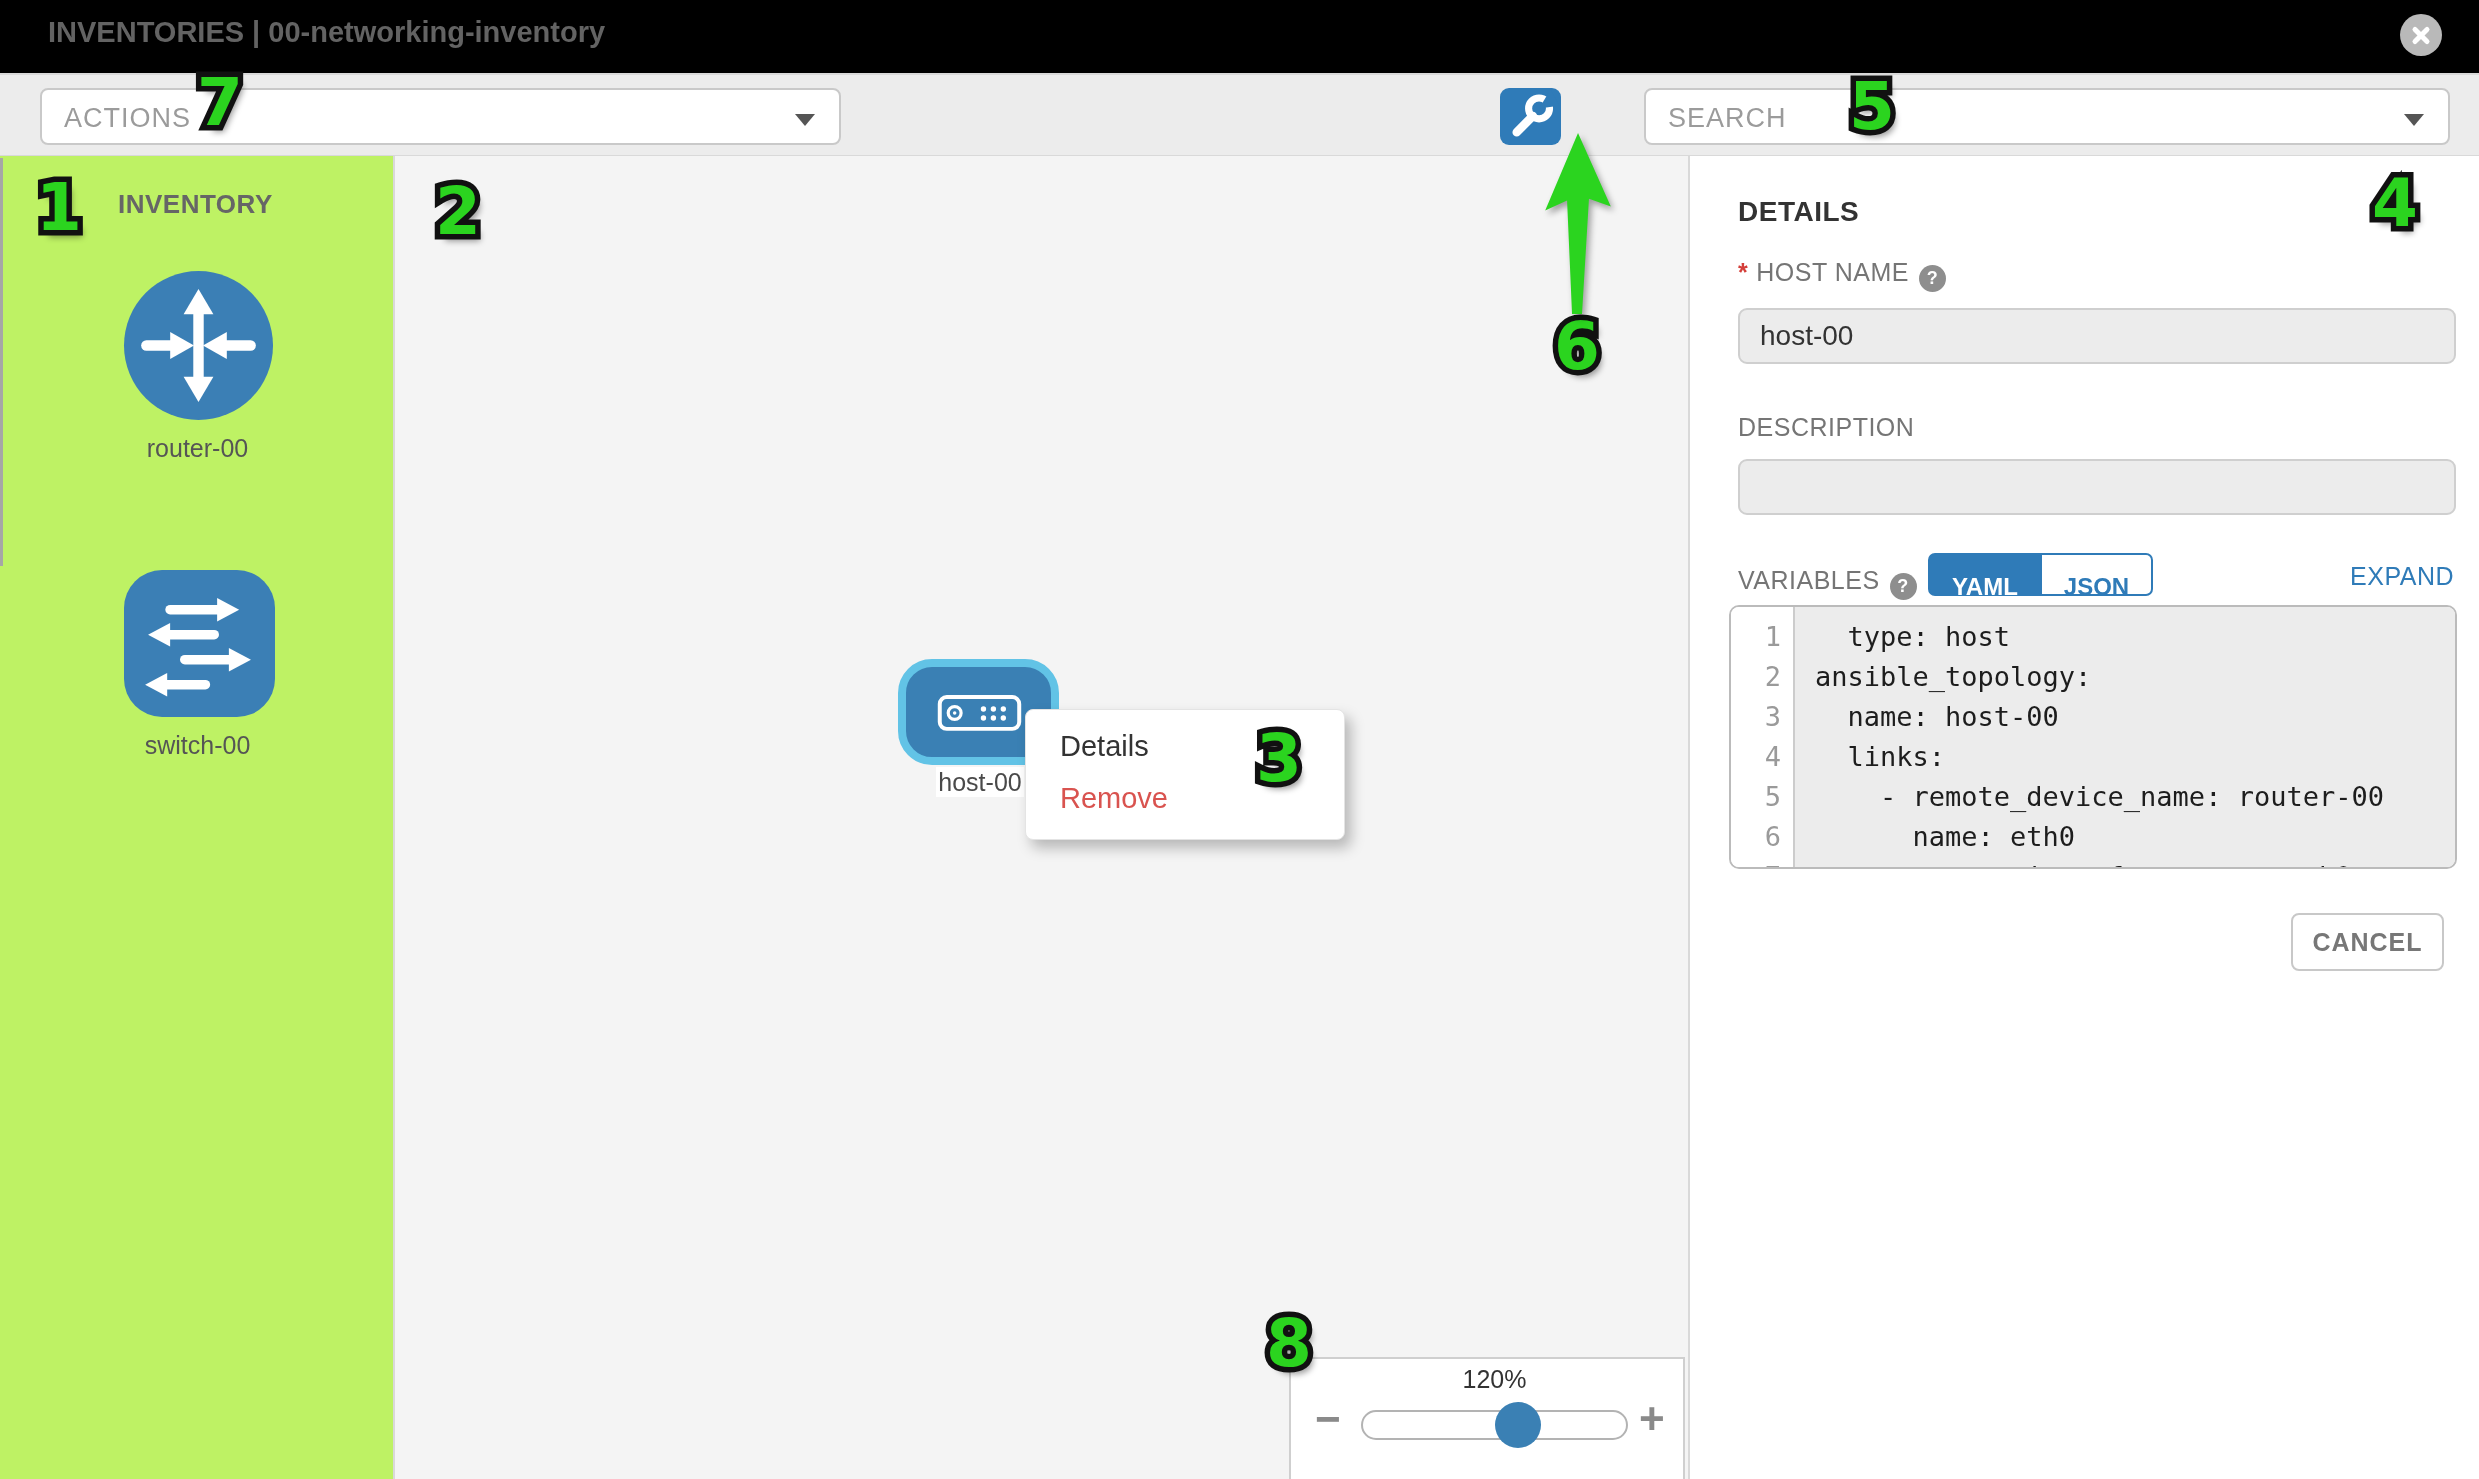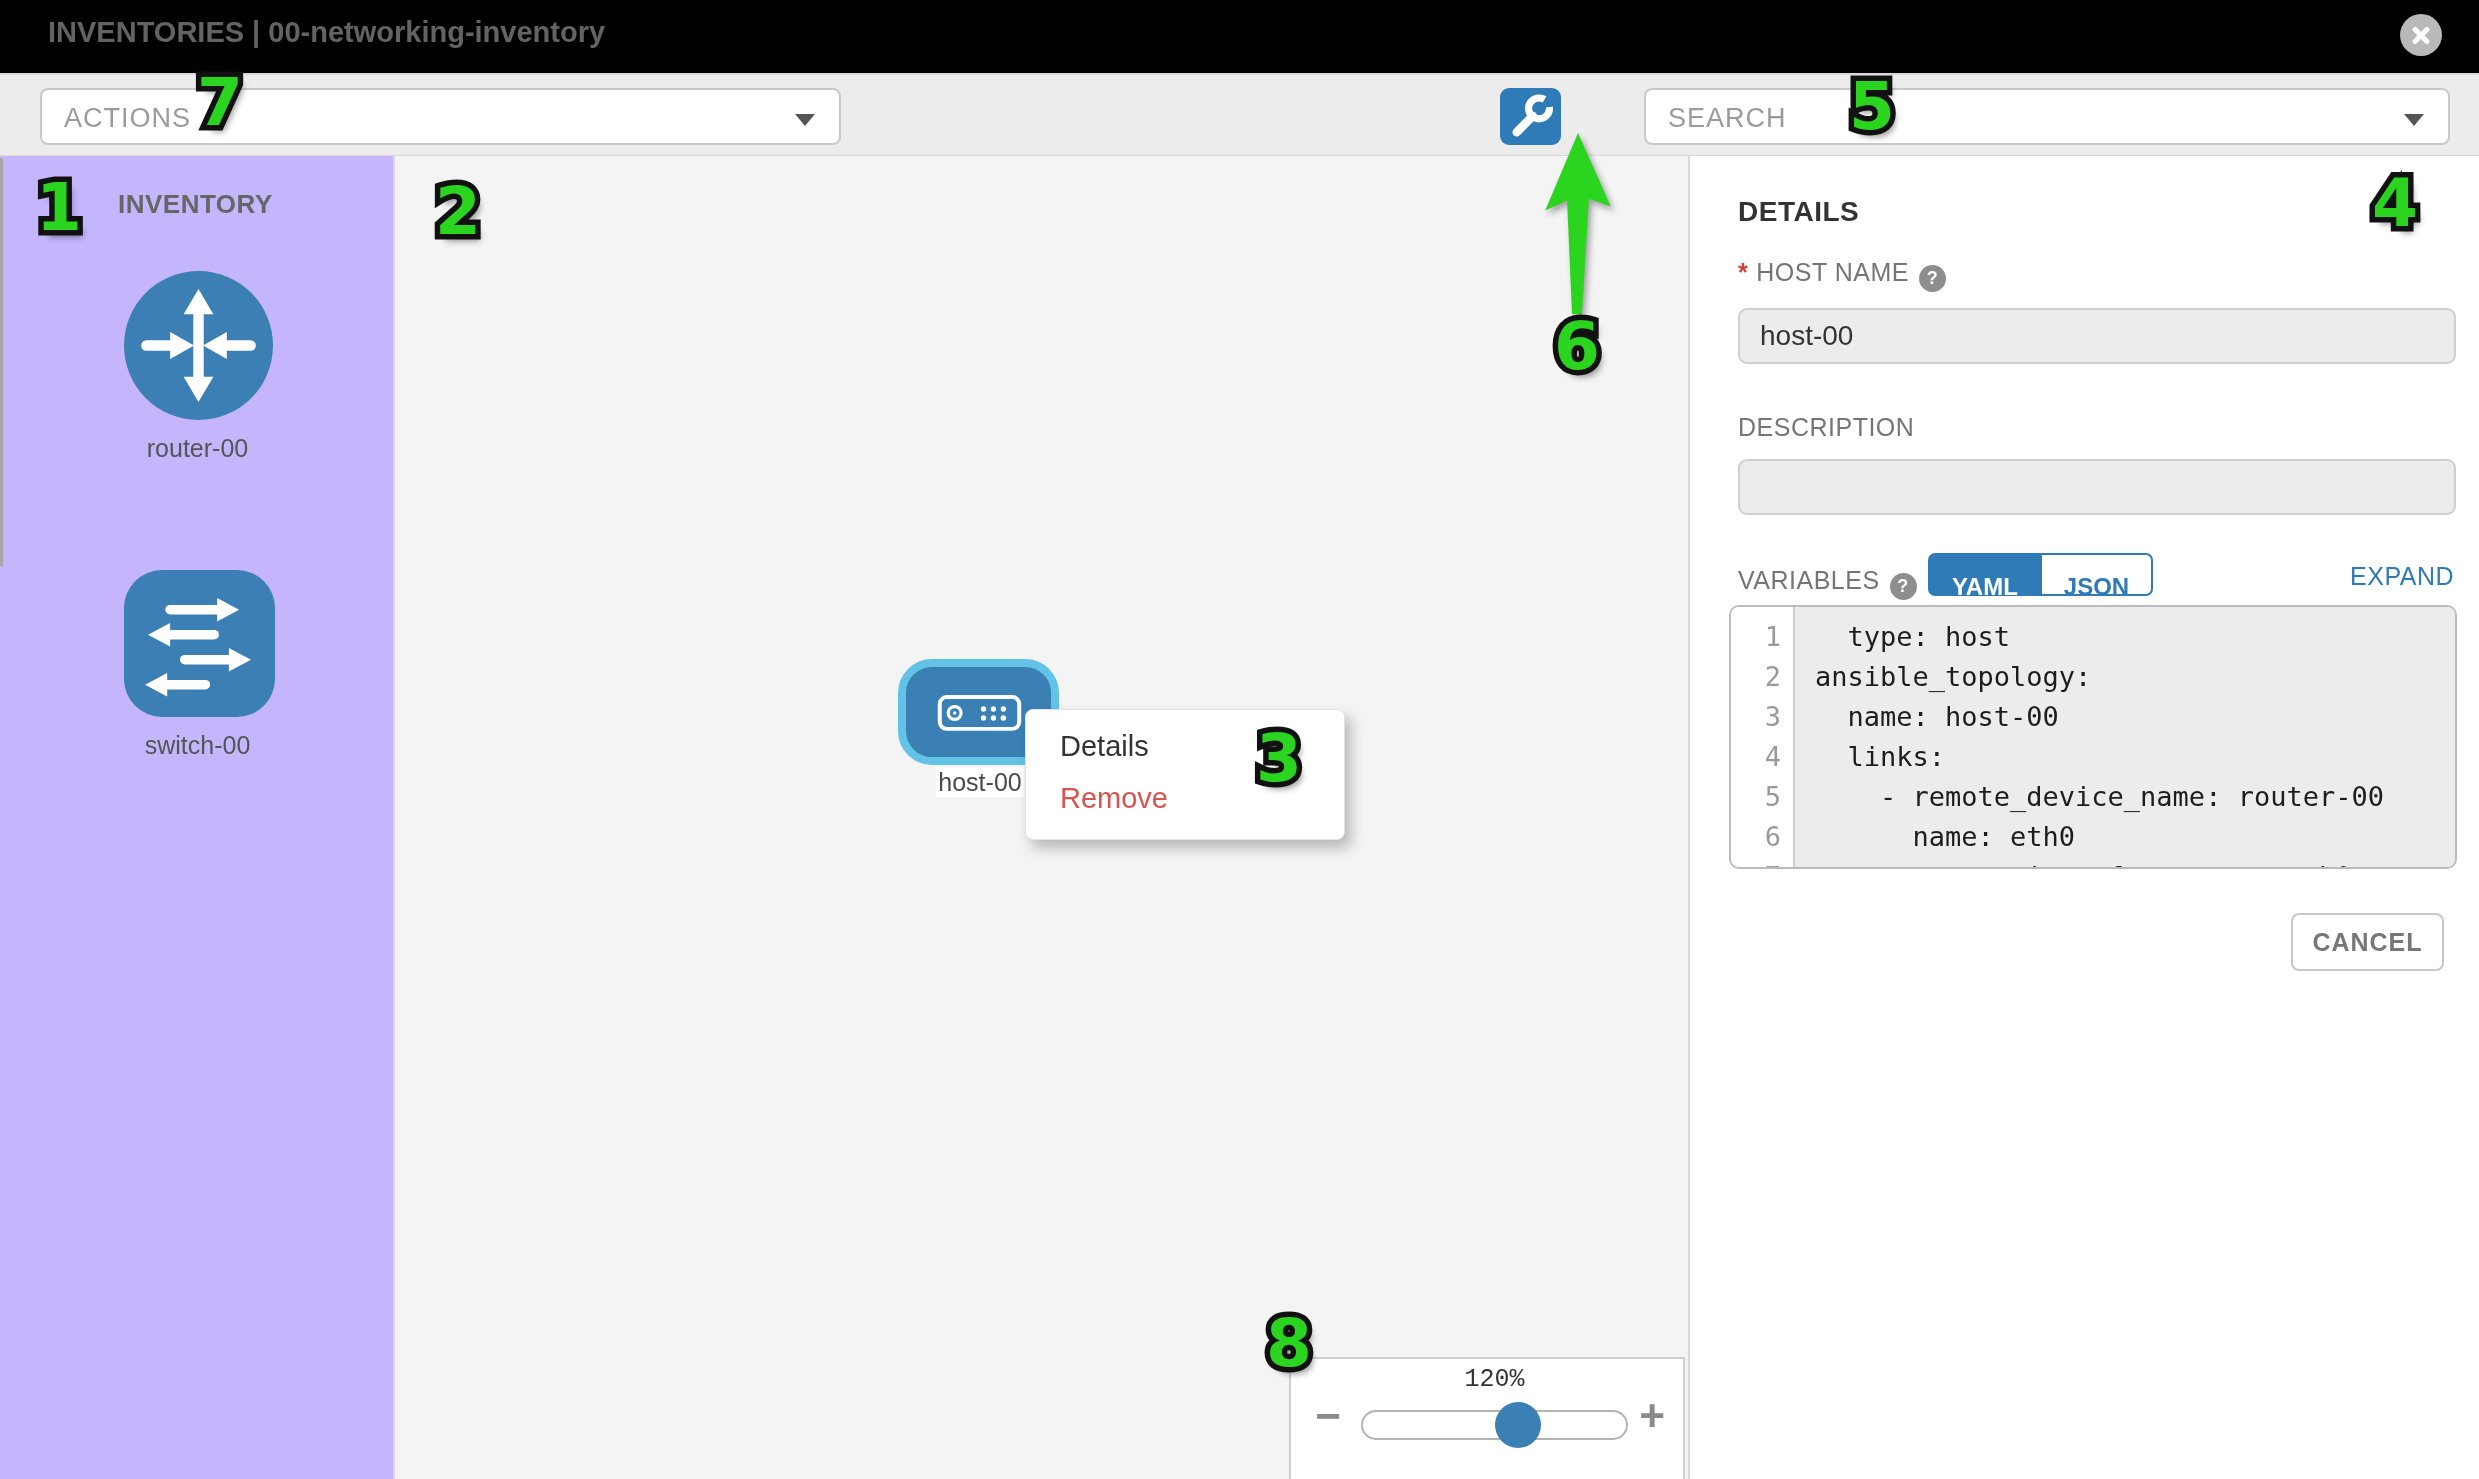--- a/index.html
+++ b/index.html
@@ -24,21 +24,21 @@
   .chev { position:absolute; right:24px; top:24px; width:0; height:0;
           border-left:10px solid transparent; border-right:10px solid transparent;
           border-top:12px solid #555; }
   .dd-actions { left:40px; width:801px; }
   .dd-search  { left:1644px; width:806px; }
   .wrench-btn { position:absolute; left:1500px; top:13px; width:61px; height:57px;
                 background:#2f7bb8; border-radius:9px; }
   .key-btn { position:absolute; left:1575px; top:89px; width:48px; height:50px; }
 
   
-  .sidebar { position:absolute; left:0; top:156px; width:395px; height:1323px; background:#c4b5fd;
+  .sidebar { position:absolute; left:0; top:156px; width:395px; height:1323px; background:#bef264;
              border-right:2px solid #d9d9d9; }
   .scroll-hint { position:absolute; left:0; top:2px; width:3px; height:408px; background:#a6a6a6; }
   .sidebar-title { position:absolute; left:118px; top:33px; font-size:26px; font-weight:bold;
                    color:#666; letter-spacing:0.5px; }
   .palette-item { position:absolute; left:0; width:395px; text-align:center; cursor:pointer; }
   .router-shape { position:absolute; left:124px; top:0; width:149px; height:149px; border-radius:50%;
                   background:#3b7fb5; }
   .switch-shape { position:absolute; left:124px; top:0; width:151px; height:147px; border-radius:38px;
                   background:#3b7fb5; }
   .palette-label { position:absolute; left:0; width:395px; text-align:center; font-size:25px; color:#555; }
@@ -54,21 +54,21 @@
   
   .ctx-menu { position:absolute; left:630px; top:553px; width:320px; height:131px; background:#fff;
               border:1px solid #e4e4e4; border-radius:8px;
               box-shadow:6px 8px 14px rgba(0,0,0,0.25); }
   .ctx-item { position:absolute; left:34px; font-size:29px; cursor:pointer; }
   .ctx-item.details { top:20px; color:#333; }
   .ctx-item.remove  { top:72px; color:#d9534f; }
 
   
   .zoom-box { position:absolute; left:894px; top:1201px; width:396px; height:122px; background:#fff;
-              border:2px solid #cfcfcf; border-bottom:none;font-family:Liberation Mono, monospace; }
+              border:2px solid #cfcfcf; border-bottom:none; }
   .zoom-level { position:absolute; left:70px; top:6px; width:267px; text-align:center;
                 font-size:25px; color:#333; }
   .zoom-minus { position:absolute; left:24px; top:38px; font-size:44px; font-weight:bold; color:#8a8a8a;
                 cursor:pointer; line-height:44px; }
   .zoom-plus  { position:absolute; left:348px; top:38px; font-size:44px; font-weight:bold; color:#8a8a8a;
                 cursor:pointer; line-height:44px; }
   .zoom-track { position:absolute; left:70px; top:51px; width:267px; height:30px; background:#fff;
                 border:2px solid #b3b3b3; border-radius:15px; cursor:pointer; }
   .zoom-handle { position:absolute; left:204px; top:43px; width:46px; height:46px; border-radius:50%;
                  background:#3a80b4; cursor:grab; }

